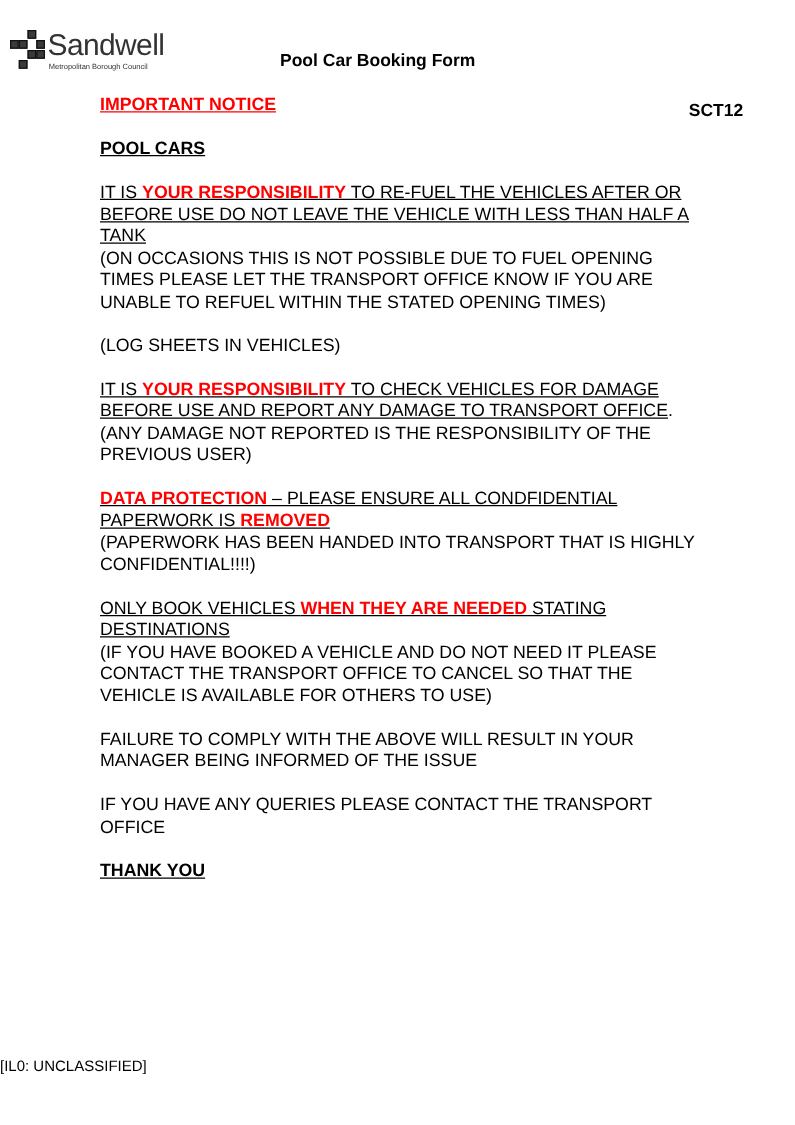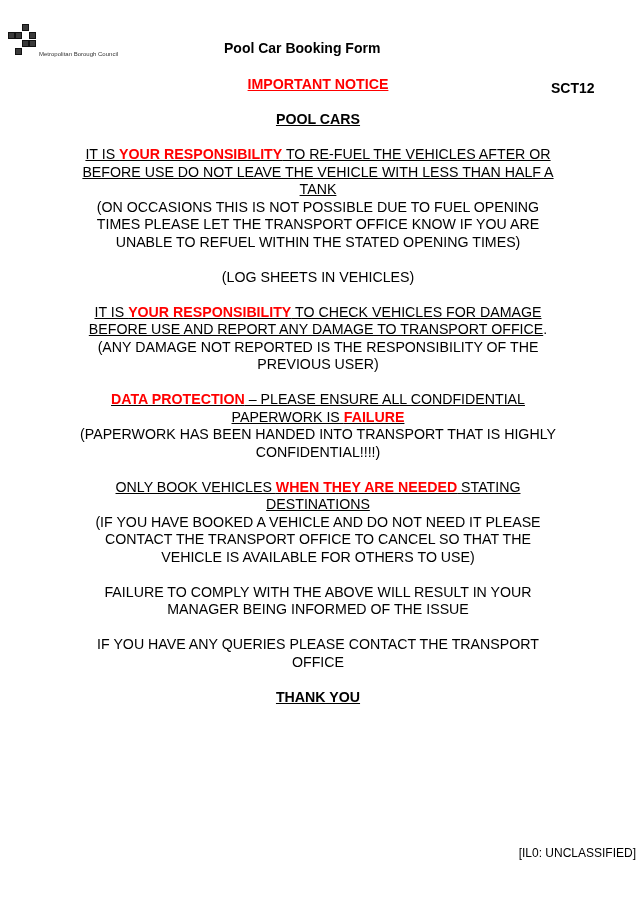--- a/index.html
+++ b/index.html
@@ -5,41 +5,42 @@
   html, body { margin:0; padding:0; background:#ffffff; }
   body { width:636px; height:900px; position:relative; overflow:hidden;
          font-family:"Liberation Sans", sans-serif; color:#000; }
   .logo { position:absolute; left:8px; top:24px; width:140px; height:36px; }
   .logo-grid { position:absolute; left:0; top:0; width:28px; height:32px; }
   .sq { position:absolute; width:7px; height:7px; background:#3a3a3a; border:1px solid #111; box-sizing:border-box; }
   .logo-word { position:absolute; left:30px; top:0px; font-size:24px; letter-spacing:-0.5px; color:#333; line-height:26px; }
   .logo-sub { position:absolute; left:31px; top:27px; font-size:6px; color:#333; white-space:nowrap; }
   .form-title { position:absolute; left:224px; top:40px; font-size:14px; font-weight:bold; }
   .form-code { position:absolute; left:551px; top:40px; font-size:14px; font-weight:bold;margin-top:40px; }
-  .content { position:absolute; left:80px; width:476px; top:76px; text-align:center; font-size:14.2px; line-height:17.5px; }
+  .content { position:absolute; left:80px; width:476px; top:76px; font-size:14.2px; line-height:17.5px; }
   .blk { margin:0 0 17.5px 0; }
   .u { text-decoration:underline; }
   .red { color:#ff0000; font-weight:bold; }
   .bold { font-weight:bold;margin-top:16px; }
   .heading-red { color:#ff0000; font-weight:bold; text-decoration:underline; }
-  .footer { position:absolute; top:846px; left:0; width:636px; text-align:right; font-size:12px; }
+  .footer { position:absolute; top:846px; left:0; width:636px; text-align:left; font-size:12px; }
 </style>
 </head>
 <body>
 
 <div class="logo">
   <div class="logo-grid">
     <div class="sq" style="left:14px;top:0px;"></div>
     <div class="sq" style="left:0px;top:8px;"></div>
     <div class="sq" style="left:7px;top:8px;"></div>
     <div class="sq" style="left:21px;top:8px;"></div>
     <div class="sq" style="left:14px;top:16px;"></div>
     <div class="sq" style="left:21px;top:16px;"></div>
     <div class="sq" style="left:7px;top:24px;"></div>
   </div>
+  <div class="logo-word">Sandwell</div>
   <div class="logo-sub">Metropolitan Borough Council</div>
 </div>
 
 <div class="form-title">Pool Car Booking Form</div>
 <div class="form-code">SCT12</div>
 
 <div class="content">
   <div class="blk heading-red">IMPORTANT NOTICE</div>
   <div class="blk bold u">POOL CARS</div>
 
@@ -51,21 +52,21 @@
   <div class="blk">
     <div>(LOG SHEETS IN VEHICLES)</div>
   </div>
 
   <div class="blk">
     <div><span class="u"><span>IT IS </span><span class="red">YOUR RESPONSIBILITY</span><span> TO CHECK VEHICLES FOR DAMAGE BEFORE USE AND REPORT ANY DAMAGE TO TRANSPORT OFFICE</span></span><span>.</span></div>
     <div>(ANY DAMAGE NOT REPORTED IS THE RESPONSIBILITY OF THE PREVIOUS USER)</div>
   </div>
 
   <div class="blk">
-    <div class="u"><span class="red">DATA PROTECTION</span><span> – PLEASE ENSURE ALL CONDFIDENTIAL PAPERWORK IS </span><span class="red">FAILURE</span></div>
+    <div class="u"><span class="red">DATA PROTECTION</span><span> – PLEASE ENSURE ALL CONDFIDENTIAL PAPERWORK IS </span><span class="red">REMOVED</span></div>
     <div>(PAPERWORK HAS BEEN HANDED INTO TRANSPORT THAT IS HIGHLY CONFIDENTIAL!!!!)</div>
   </div>
 
 
   <div class="blk">
     <div class="u"><span>ONLY BOOK VEHICLES </span><span class="red">WHEN THEY ARE NEEDED</span><span> STATING DESTINATIONS</span></div>
     <div>(IF YOU HAVE BOOKED A VEHICLE AND DO NOT NEED IT PLEASE CONTACT THE TRANSPORT OFFICE TO CANCEL SO THAT THE VEHICLE IS AVAILABLE FOR OTHERS TO USE)</div>
   </div>
 
   <div class="blk">FAILURE TO COMPLY WITH THE ABOVE WILL RESULT IN YOUR MANAGER BEING INFORMED OF THE ISSUE</div>

